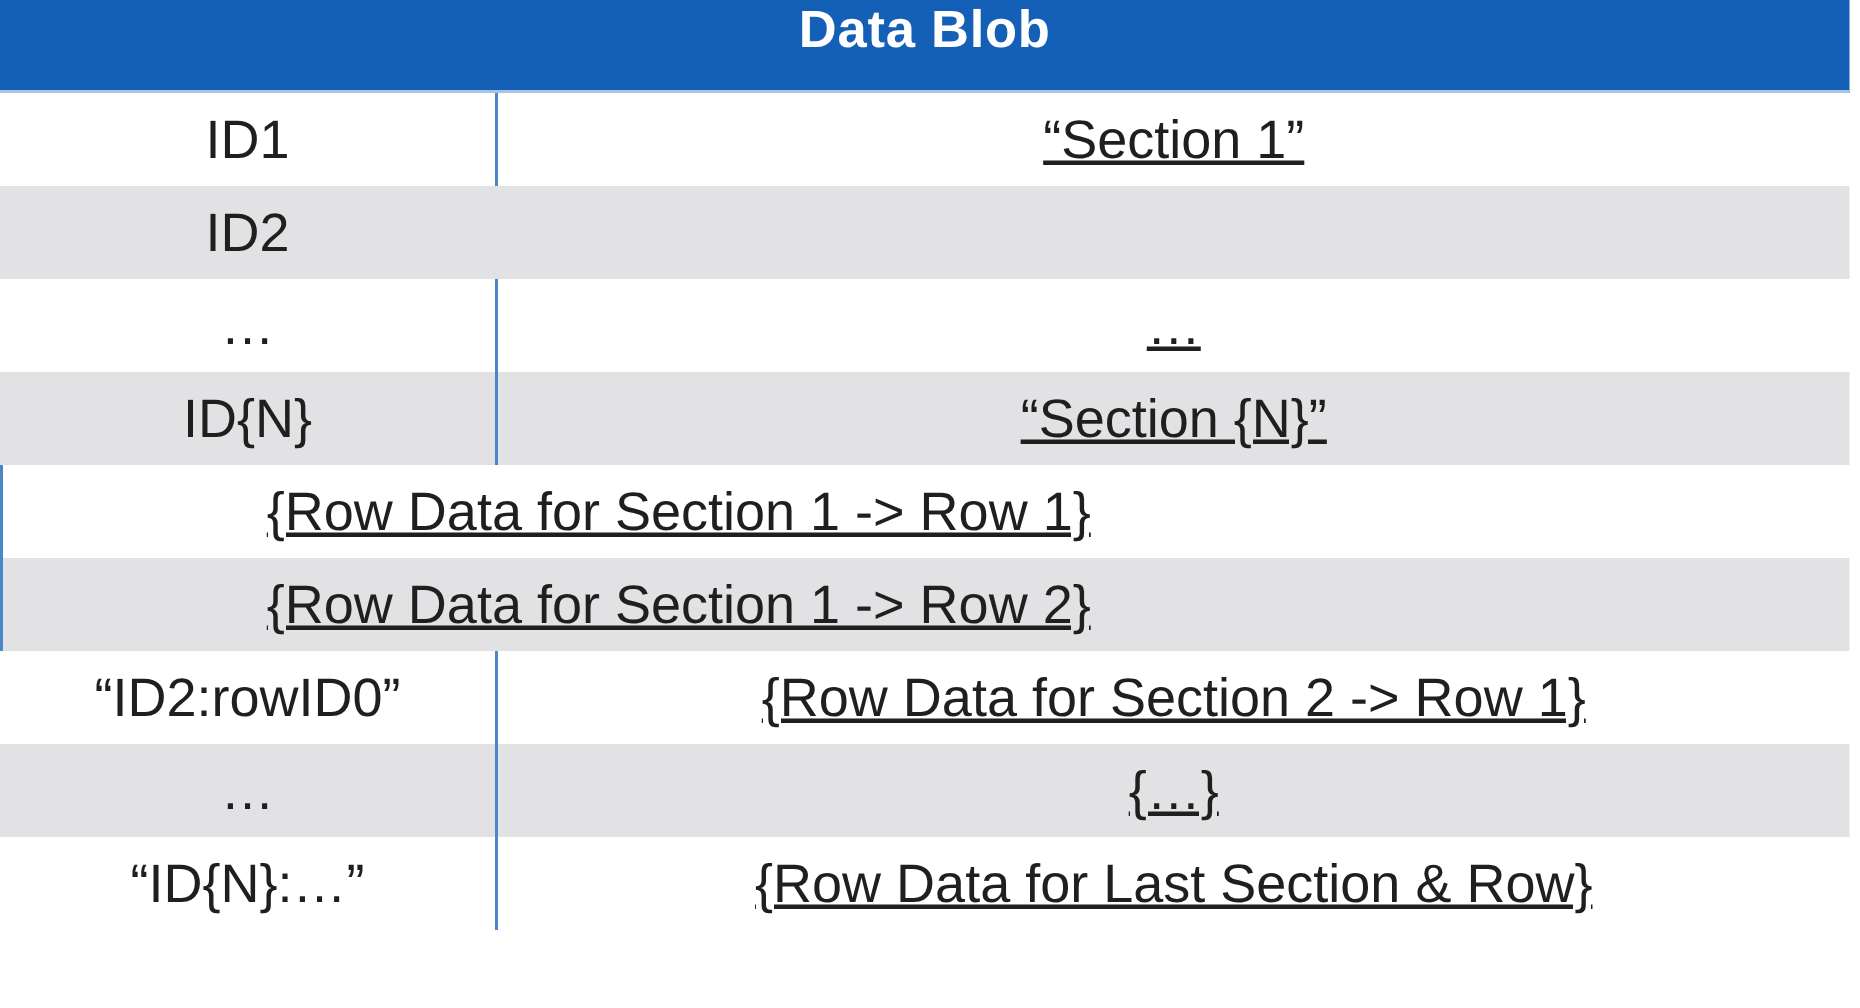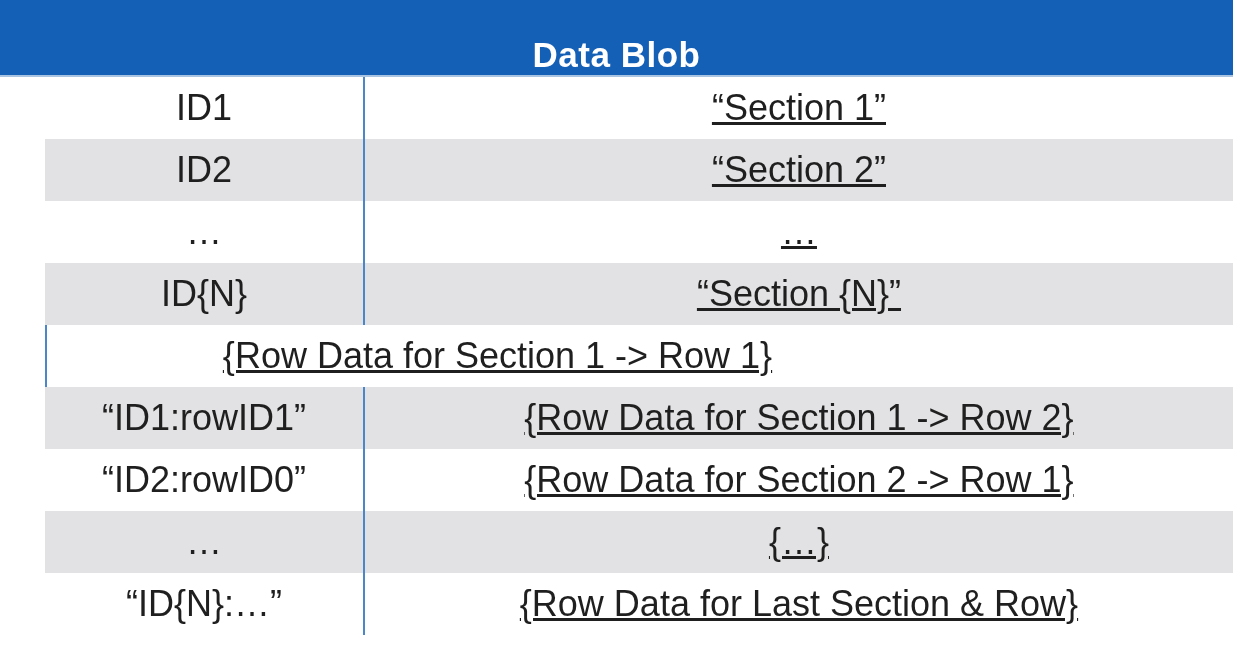--- a/index.html
+++ b/index.html
@@ -25,34 +25,33 @@
     height: 672px;
     background: #ffffff;
   }
   .blob-table {
     position: absolute;
     left: 0;
     top: 0;
     width: 1233px;
   }
   .blob-header {
-    height: 77px;
+    height: 62px;
     background: var(--header-bg);
     border-bottom: 2px solid var(--header-underline);
     display: flex;
-    align-items: flex-end;
+    align-items: flex-start;
     justify-content: center;
     color: var(--header-text);
     font-size: 35px;
     font-weight: bold;
     letter-spacing: 0.5px;
   }
   .blob-body {
     width: 100%;
-    padding-left: 45px;
   }
   .blob-row {
     display: flex;
     height: 62px;
     background: var(--row-plain-bg);
     color: var(--text);
     font-size: 36px;
   }
   .blob-row.shaded {
     background: var(--row-shaded-bg);
@@ -80,35 +79,33 @@
     <div class="blob-header">
       <span>Data Blob</span>
     </div>
     <div class="blob-body">
         <div class="blob-row">
     <div class="cell key">ID1</div>
     <div class="cell value">“Section 1”</div>
   </div>
         <div class="blob-row shaded">
     <div class="cell key">ID2</div>
-    <div class="cell value">“Section 2”</div>
   </div>
         <div class="blob-row">
     <div class="cell key">…</div>
     <div class="cell value">…</div>
   </div>
         <div class="blob-row shaded">
     <div class="cell key">ID{N}</div>
     <div class="cell value">“Section {N}”</div>
   </div>
         <div class="blob-row">
     <div class="cell value">{Row Data for Section 1 -&gt; Row 1}</div>
   </div>
         <div class="blob-row shaded">
-    <div class="cell key">“ID1:rowID1”</div>
     <div class="cell value">{Row Data for Section 1 -&gt; Row 2}</div>
   </div>
         <div class="blob-row">
     <div class="cell key">“ID2:rowID0”</div>
     <div class="cell value">{Row Data for Section 2 -&gt; Row 1}</div>
   </div>
         <div class="blob-row shaded">
     <div class="cell key">…</div>
     <div class="cell value">{…}</div>
   </div>

